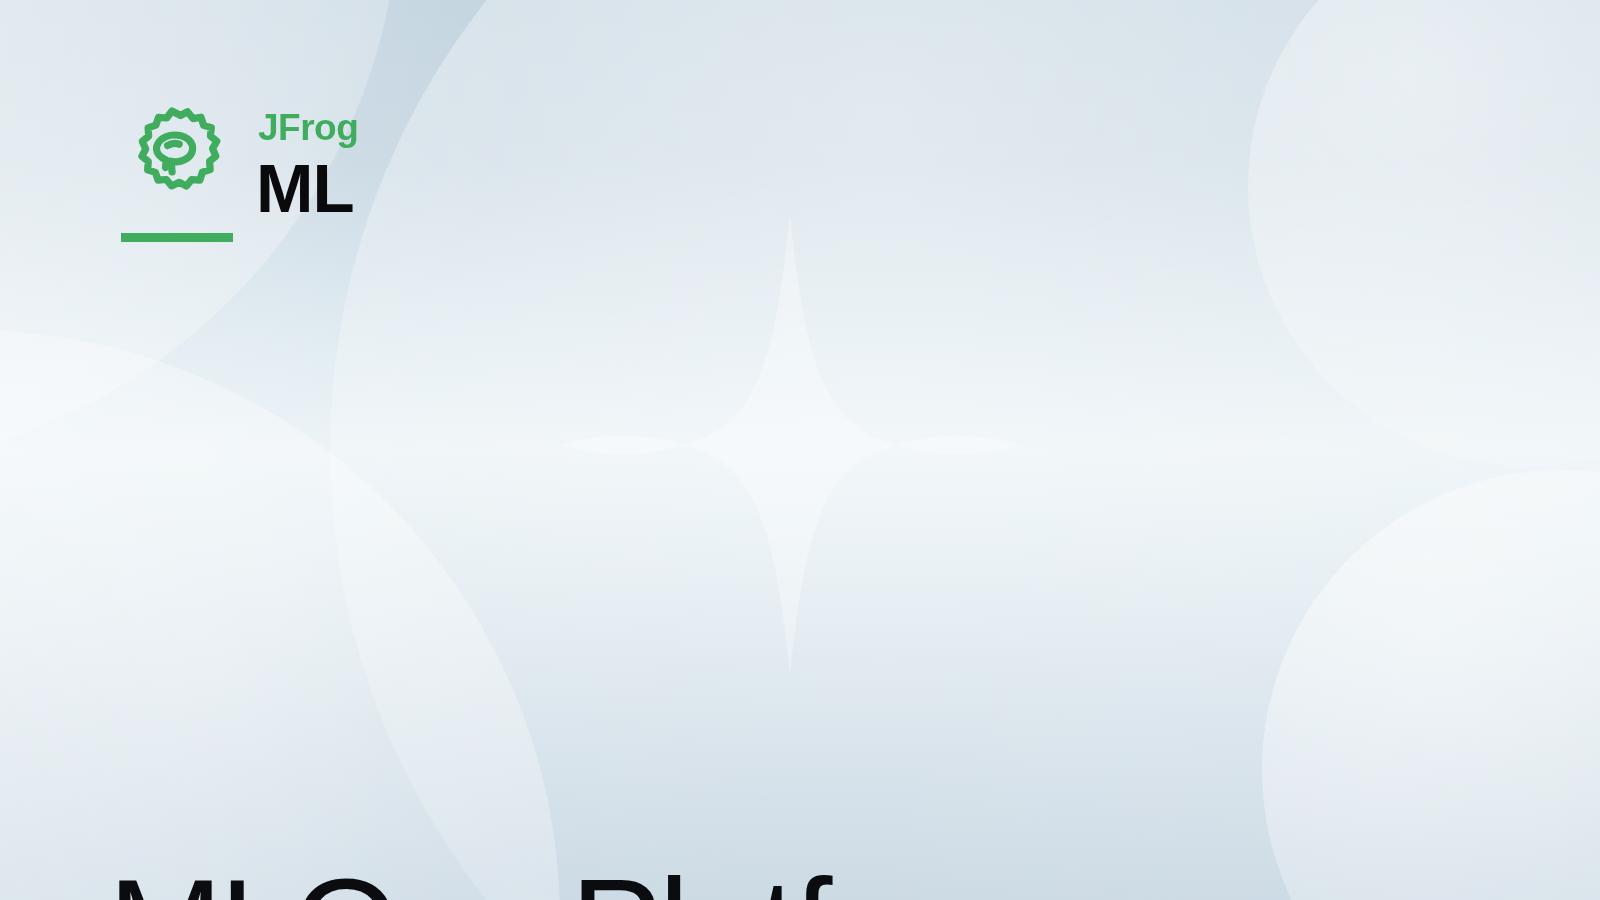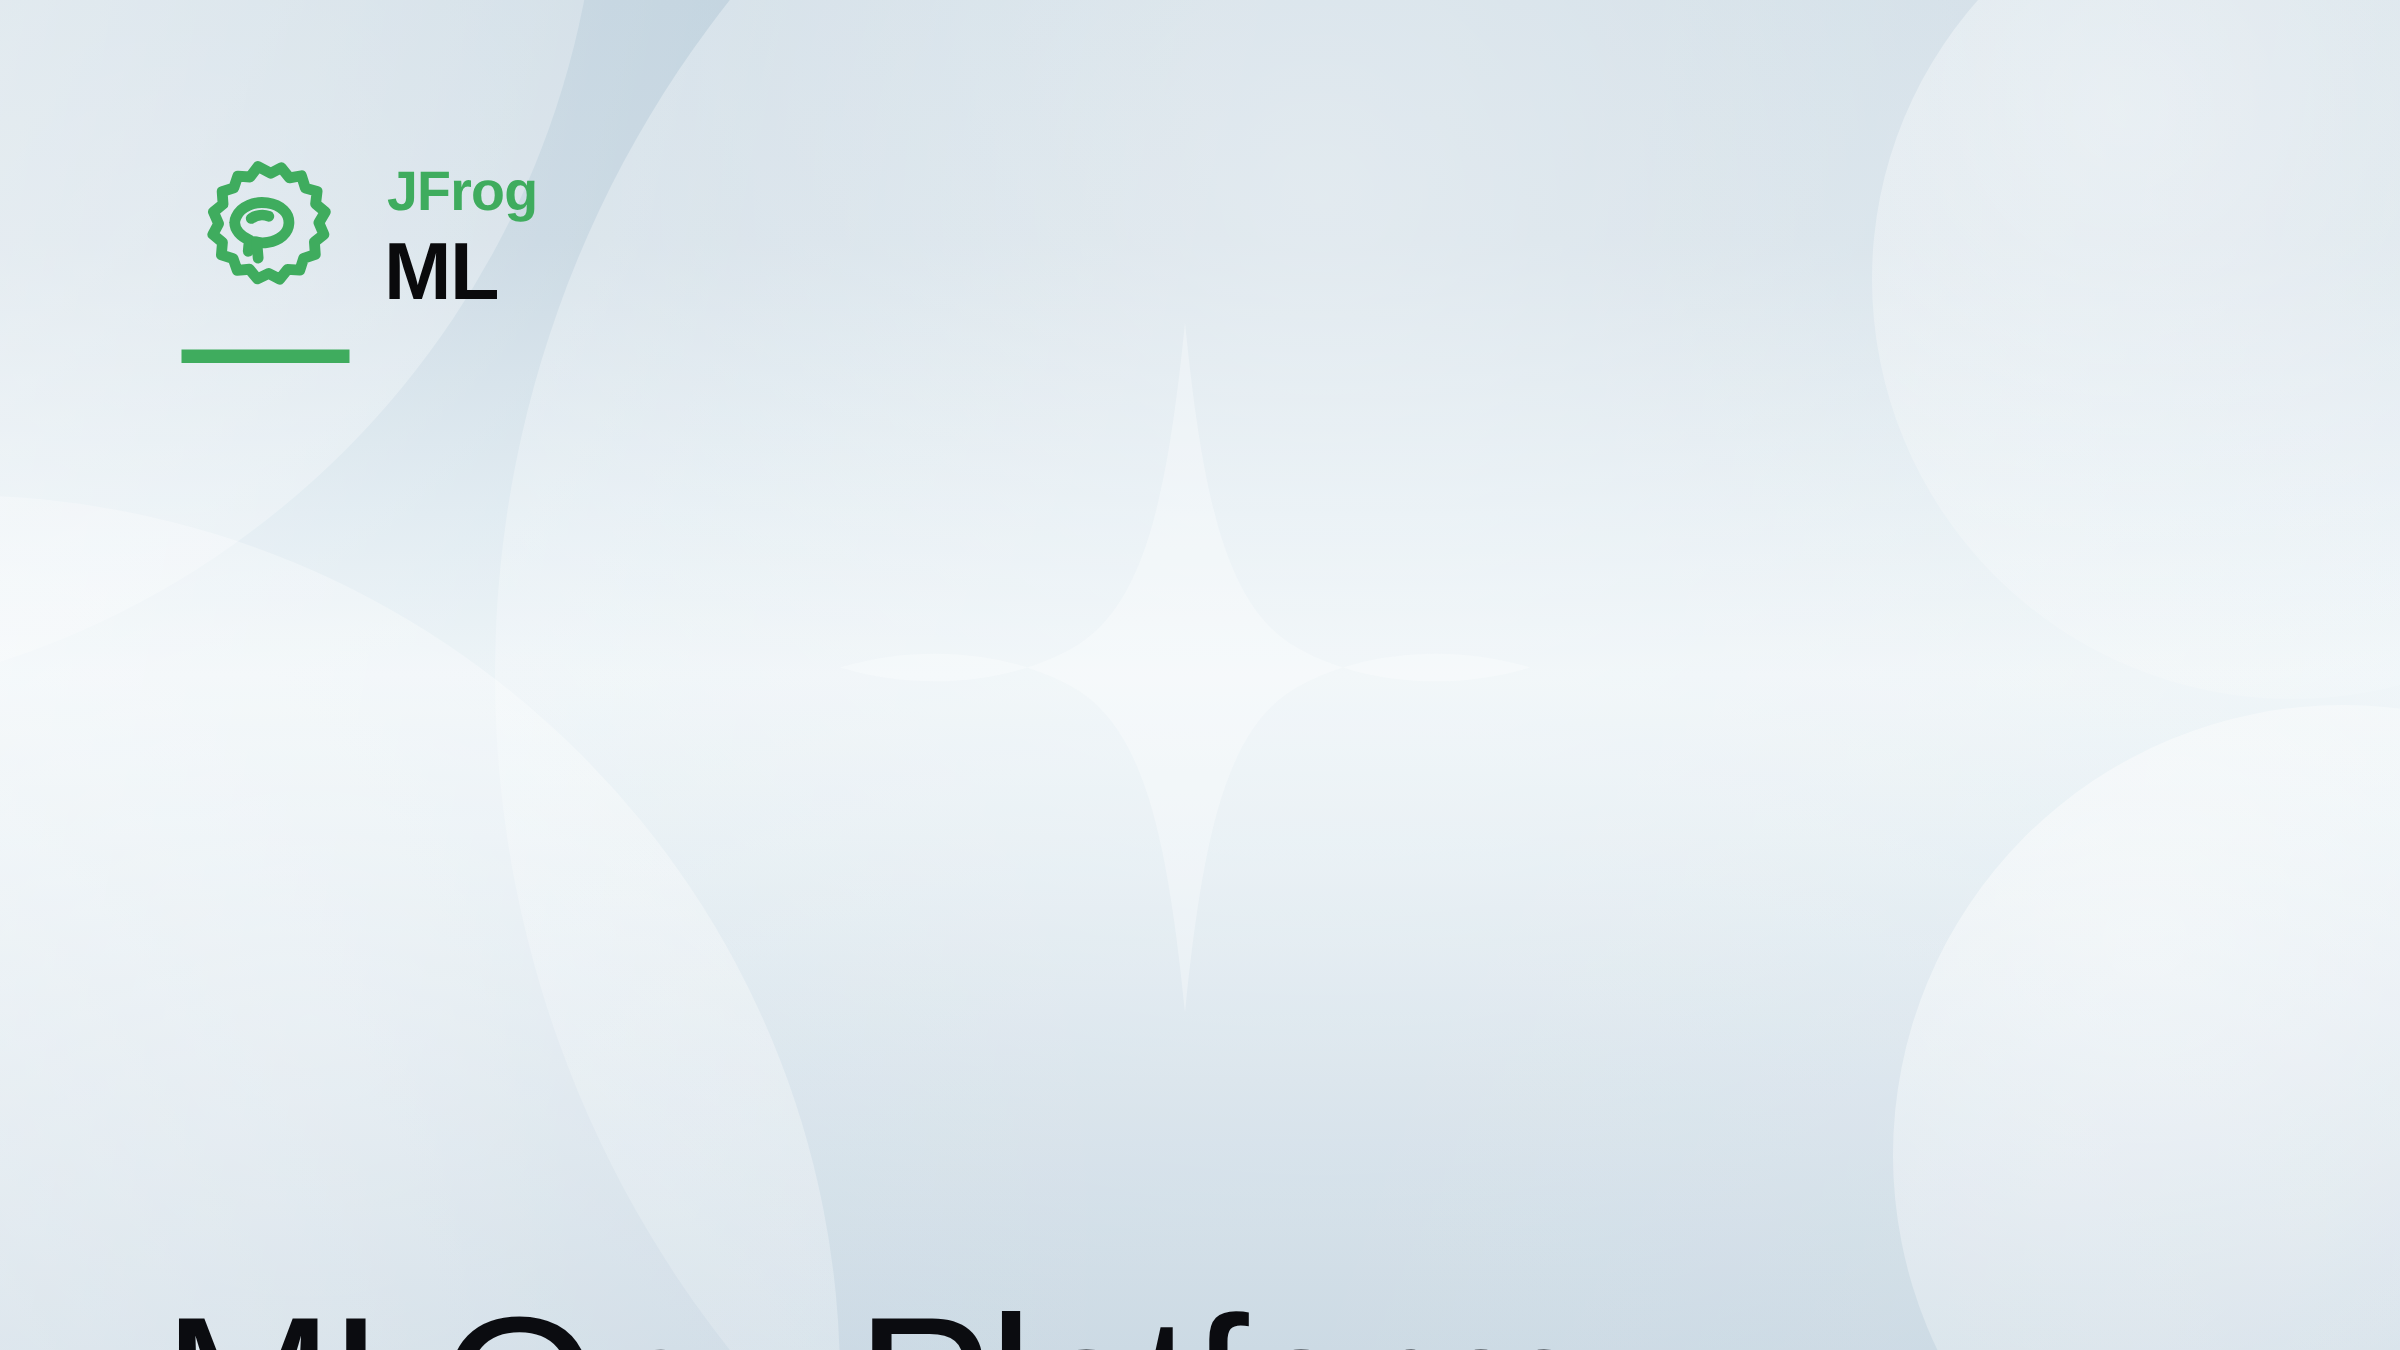--- a/index.html
+++ b/index.html
@@ -151,21 +151,21 @@
     font-size: 37px;
     font-weight: 700;
     letter-spacing: -0.5px;
     color: #3fac5e;
     line-height: 1;
   }
   .logo-word-ml {
     position: absolute;
     left: 138px;
     top: 50px;
-    font-size: 54px;
+    font-size: 69px;
     font-weight: 700;
     letter-spacing: -1px;
     color: #0a0a0c;
     line-height: 1;
   }
 
   
   .headline {
     position: absolute;
     left: 108px;

